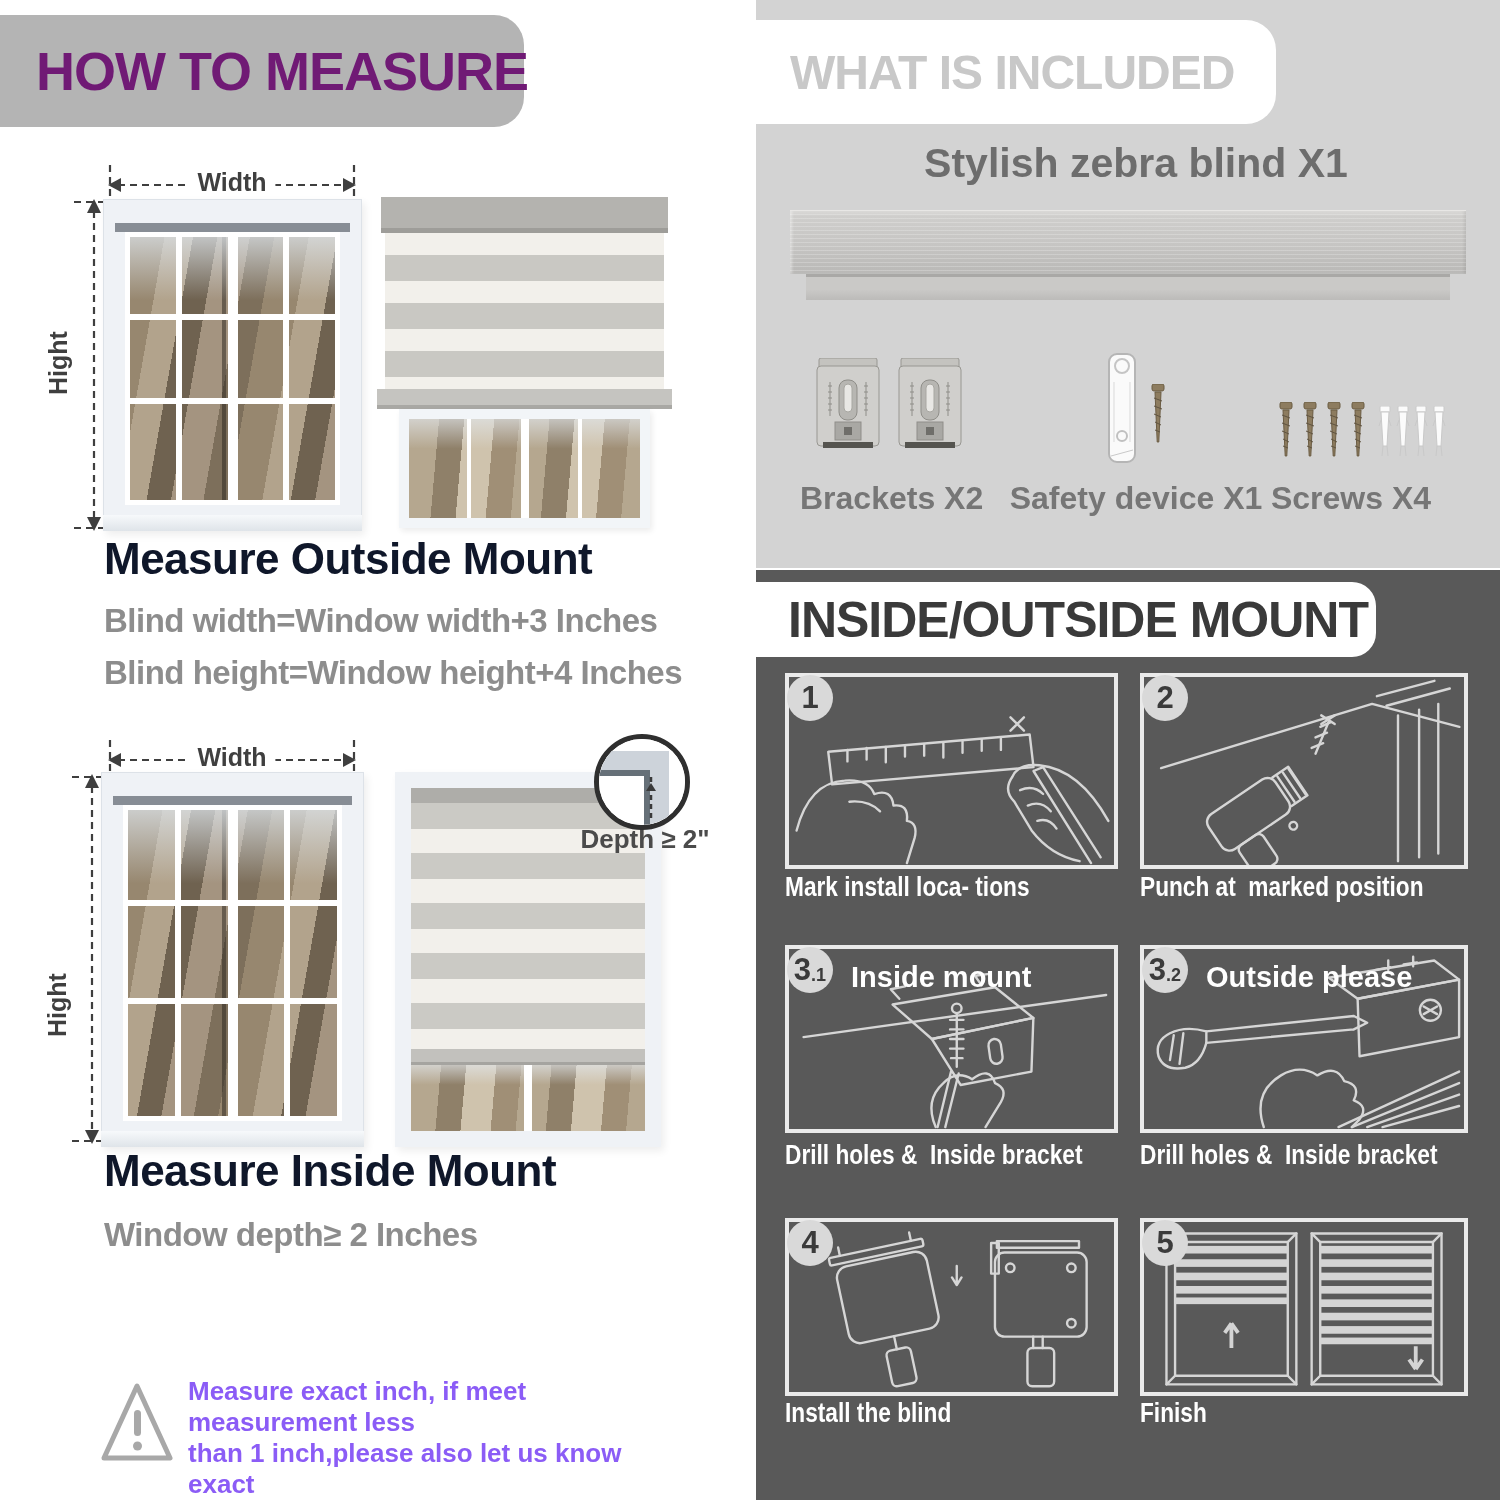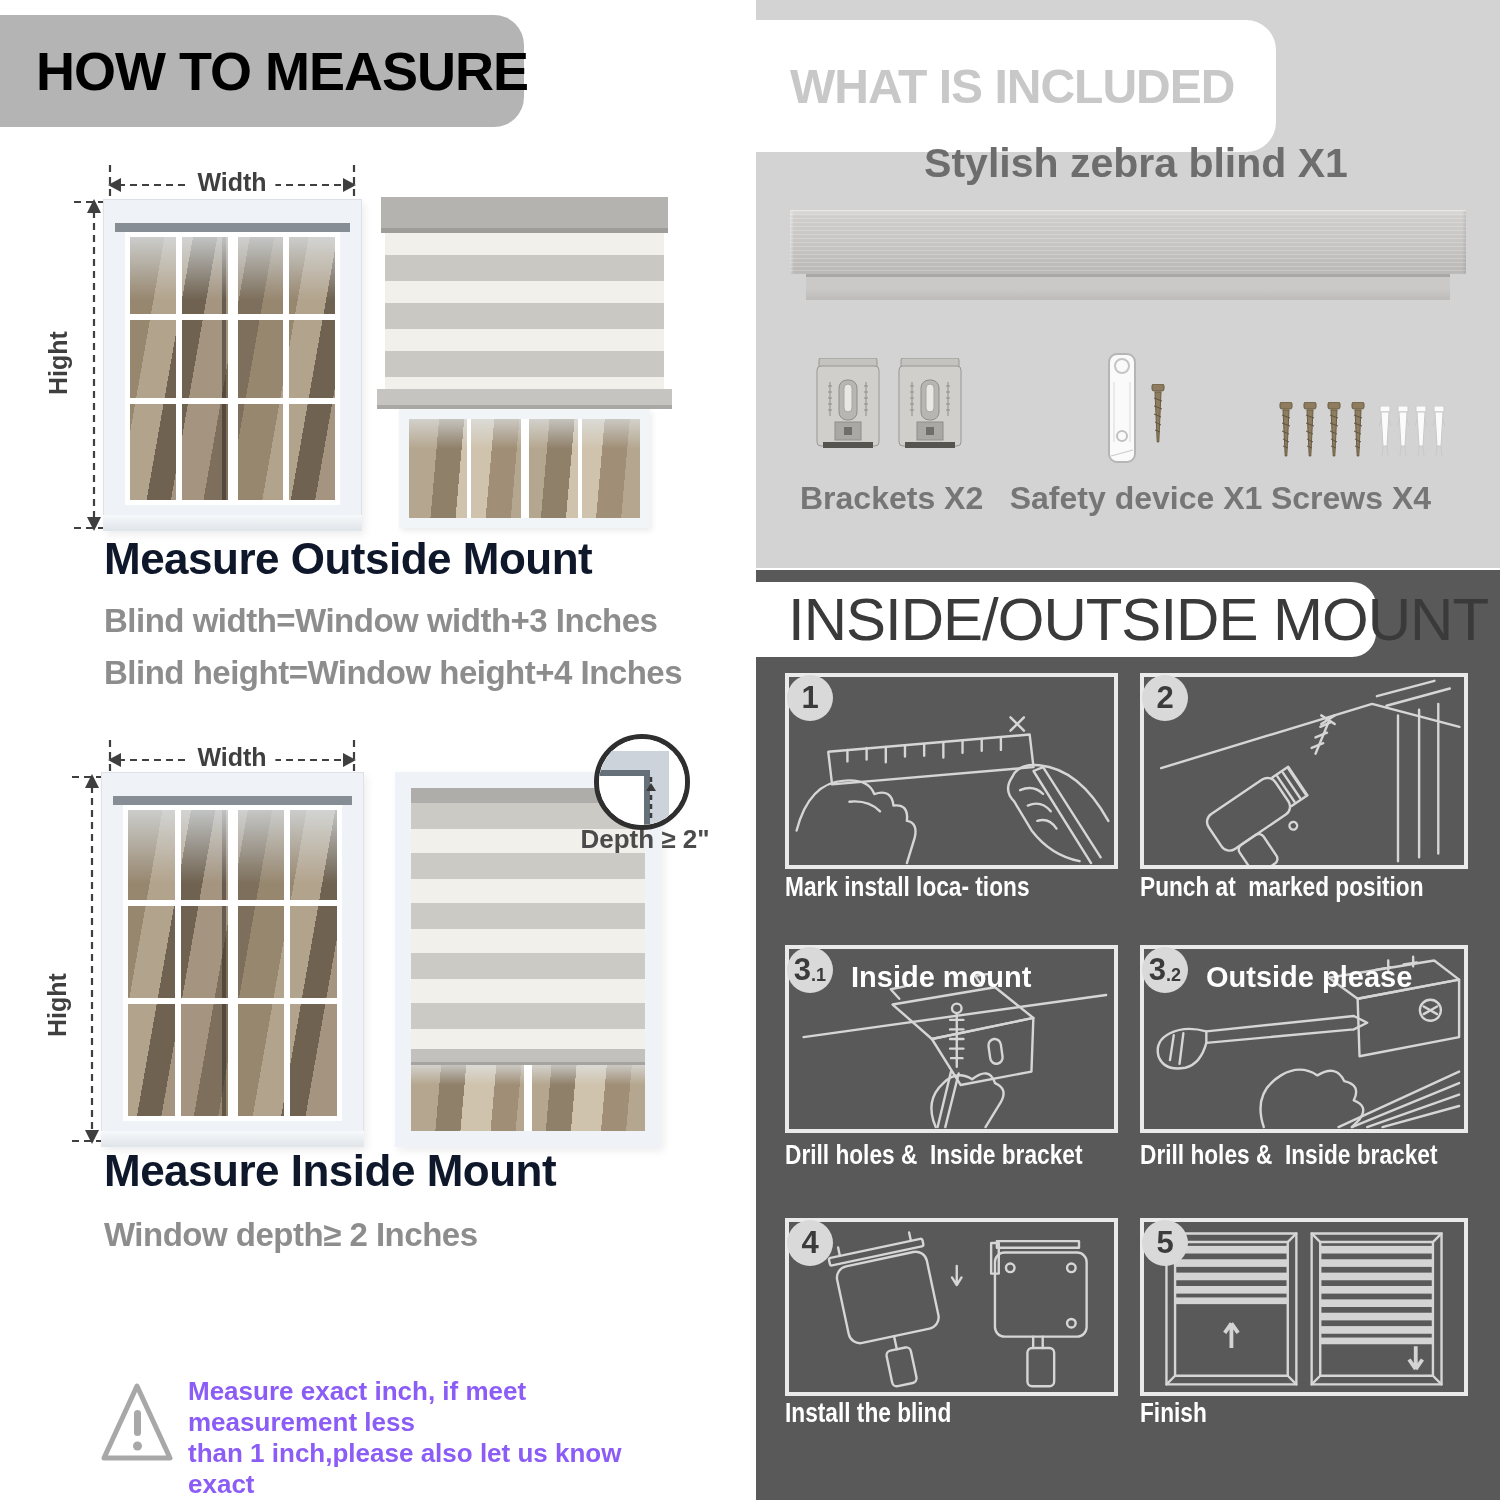--- a/index.html
+++ b/index.html
@@ -3,30 +3,30 @@
 <meta charset="utf-8">
 <style>
   html,body{margin:0;padding:0;background:#ffffff;}
   body{font-family:"Liberation Sans", sans-serif;}
   #canvas{position:relative;width:1500px;height:1500px;background:#ffffff;overflow:hidden;}
   #canvas *{box-sizing:border-box;}
 
   
   .banner-left{position:absolute;left:0;top:15px;width:524px;height:112px;background:#b4b4b4;
     border-radius:0 30px 30px 0;display:flex;align-items:center;}
-  .banner-left .banner-text{color:#000000;font-size:54px;font-weight:bold;letter-spacing:-1px;padding-left:36px;white-space:nowrap;}
+  .banner-left .banner-text{color:#701a75;font-size:54px;font-weight:bold;letter-spacing:-1px;padding-left:36px;white-space:nowrap;}
 
   .panel-light{position:absolute;left:756px;top:0;width:744px;height:568px;background:#d3d3d3;}
   .panel-dark{position:absolute;left:756px;top:570px;width:744px;height:930px;background:#595959;}
 
   .whitebox{position:absolute;background:#ffffff;border-radius:0 30px 30px 0;display:flex;align-items:center;}
-  .wb-top{left:0;top:20px;width:520px;height:132px;}
+  .wb-top{left:0;top:20px;width:520px;height:104px;}
   .wb-top span{color:#c8c8c8;font-size:48px;font-weight:bold;letter-spacing:-1px;padding-left:34px;white-space:nowrap;}
   .wb-dark{left:0;top:12px;width:620px;height:75px;border-radius:0 24px 24px 0;}
-  .wb-dark span{color:#3a3a3a;font-size:60px;font-weight:normal;letter-spacing:-1px;padding-left:32px;white-space:nowrap;}
+  .wb-dark span{color:#3a3a3a;font-size:50px;font-weight:bold;letter-spacing:-1px;padding-left:32px;white-space:nowrap;}
 
   
   .warrow{position:absolute;width:256px;height:40px;}
   .warrow svg,.harrow svg{position:absolute;inset:0;width:100%;height:100%;}
   .harrow{position:absolute;width:44px;height:340px;}
   .ln{stroke:#3f3f3f;stroke-width:2.2;fill:none;}
   .dsh{stroke-dasharray:7 5;}
   .mlabel{position:absolute;color:#3f3f3f;font-weight:bold;font-size:25px;}
   .wlabel{left:50%;top:5px;transform:translateX(-50%);background:#ffffff;padding:0 9px;}
   .vlabel{position:absolute;width:100px;height:28px;text-align:center;transform:rotate(-90deg);}

